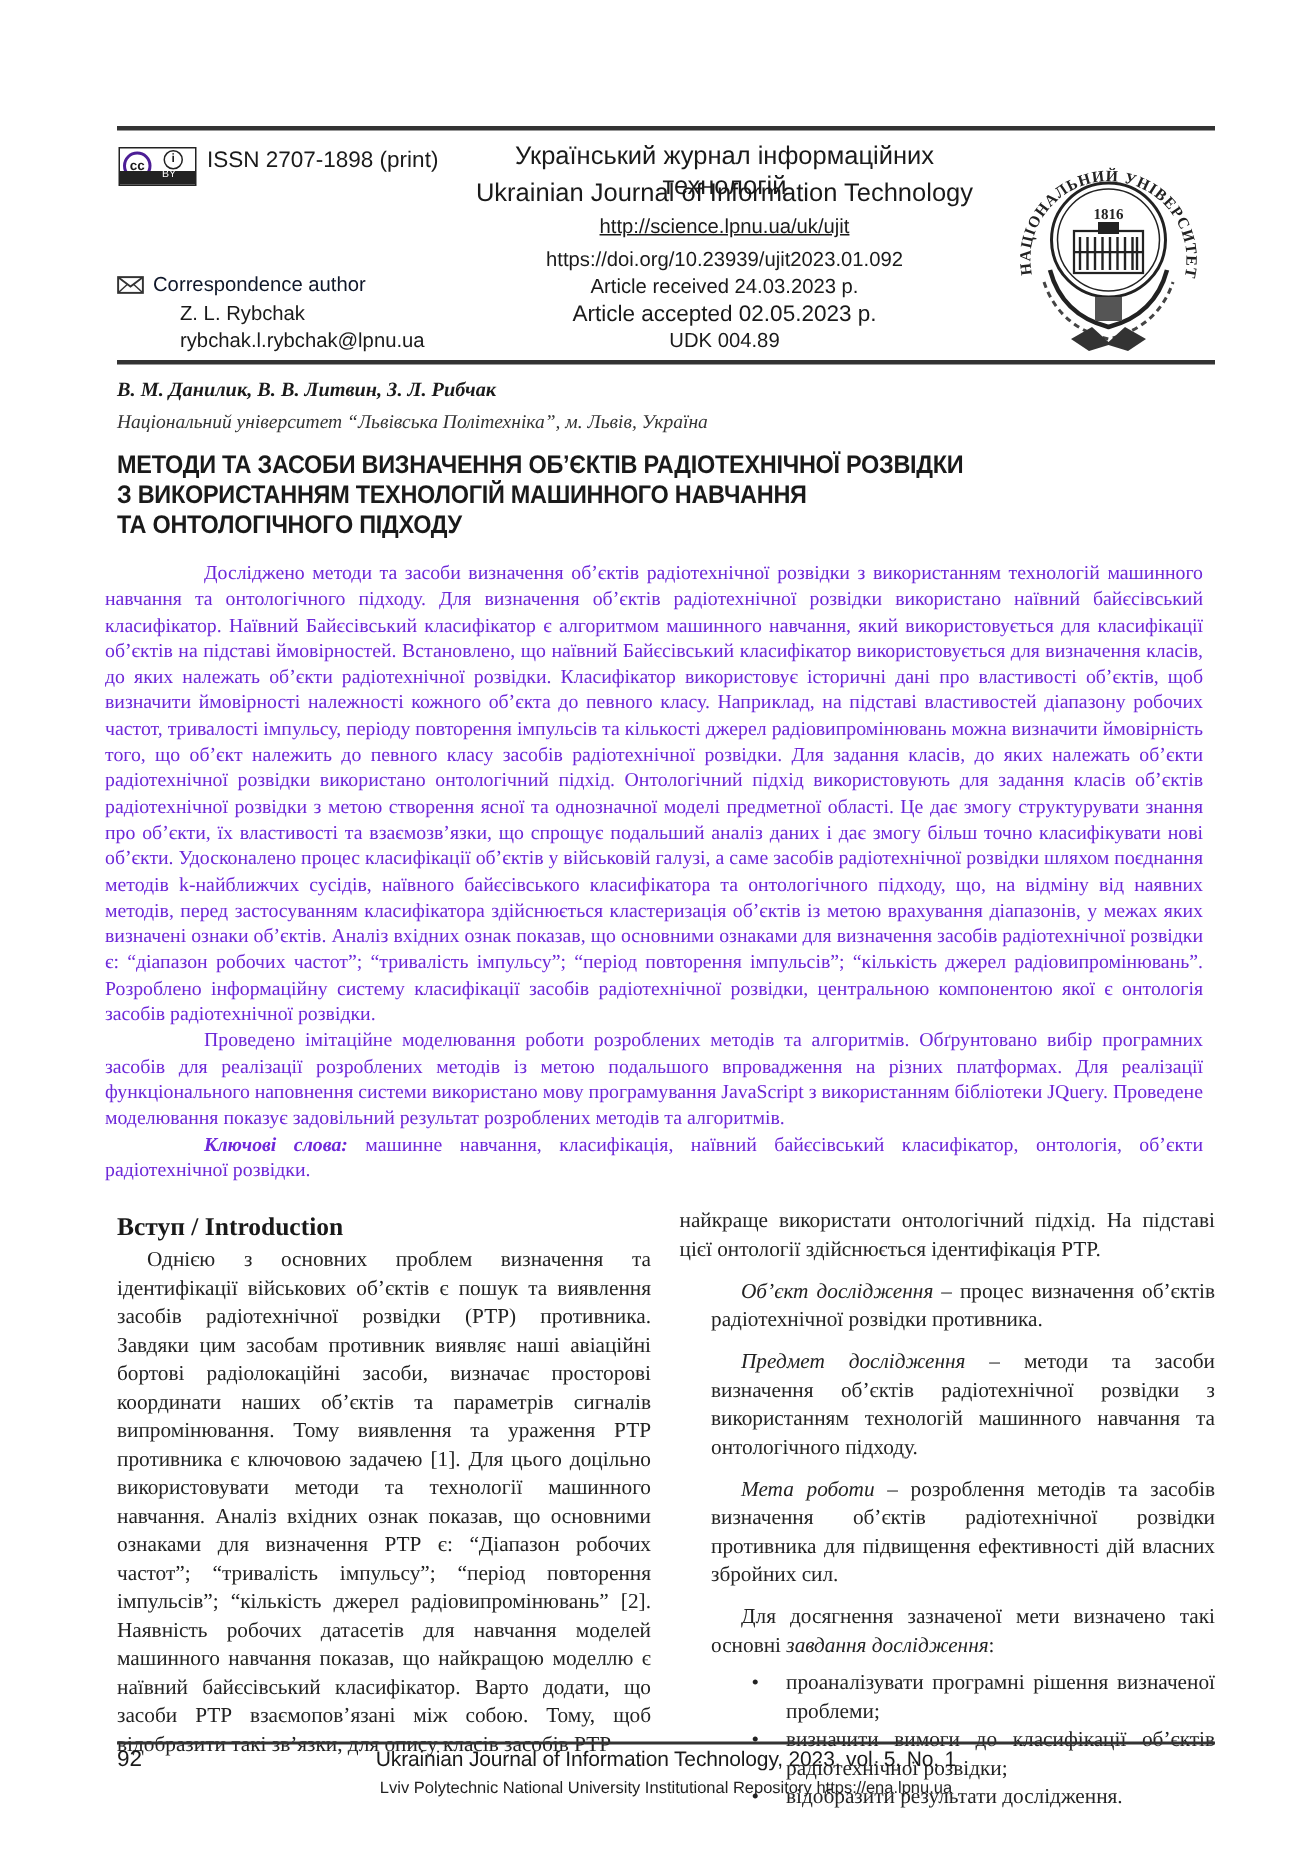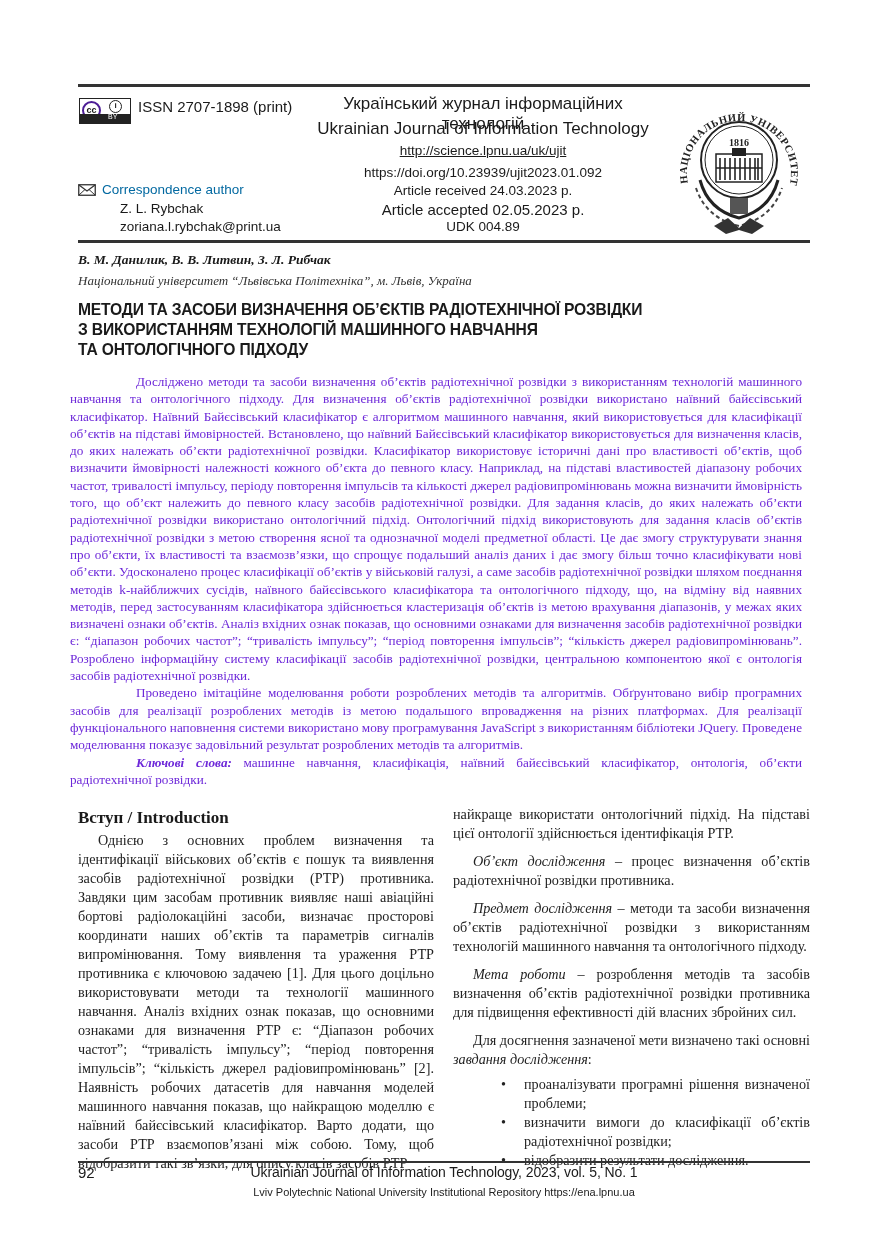--- a/index.html
+++ b/index.html
@@ -15,21 +15,21 @@
   #cc-badge .by-bar { position:absolute; left:0; right:0; bottom:0; height:9px; background:#222; }
   #cc-badge .by-bar span { position:absolute; left:28px; top:-1px; color:#fff; font:7px "Liberation Sans",sans-serif; }
   #issn { position:absolute; left:138px; top:98px; font-size:15px; }
   #journal-ua { position:absolute; left:300px; top:94px; width:366px; text-align:center; font-size:17px; }
   #journal-en { position:absolute; left:300px; top:119px; width:366px; text-align:center; font-size:17px; }
   #journal-url { position:absolute; left:300px; top:143px; width:366px; text-align:center; font-size:13.5px; text-decoration:underline; color:#1a1a1a; }
   #doi { position:absolute; left:300px; top:165px; width:366px; text-align:center; font-size:13.5px; color:#1a1a1a; }
   #received { position:absolute; left:300px; top:183px; width:366px; text-align:center; font-size:13.5px; }
   #accepted { position:absolute; left:300px; top:201px; width:366px; text-align:center; font-size:15px; }
   #udk { position:absolute; left:300px; top:219px; width:366px; text-align:center; font-size:13.5px; }
-  #corr { position:absolute; left:78px; top:182px; font-size:13.5px; color:#0369a1; display:flex; align-items:center; gap:6px; }
+  #corr { position:absolute; left:78px; top:182px; font-size:13.5px; color:#0f172a; display:flex; align-items:center; gap:6px; }
   #corr-name { position:absolute; left:120px; top:201px; font-size:13.5px; }
   #corr-email { position:absolute; left:120px; top:219px; font-size:13.5px; }
   #seal { position:absolute; left:668px; top:88px; width:142px; height:150px; }
 
   
   #authors { position:absolute; left:78px; top:252px; font:bold italic 13.5px "Liberation Serif", serif; }
   #affil { position:absolute; left:78px; top:273px; font:italic 13px "Liberation Serif", serif; color:#333; }
   #title { position:absolute; left:78px; top:300px; width:740px; font:bold 17px "Liberation Sans", sans-serif; line-height:20px; letter-spacing:-0.2px; transform:scaleX(0.92); transform-origin:left top; }
   #title div { white-space:nowrap; }
 
@@ -37,21 +37,21 @@
   #abstract { position:absolute; left:70px; top:373px; width:732px; font:13.2px "Liberation Serif", serif; line-height:17.3px; text-align:justify; color:#6d28d9; }
   #abstract p { margin:0; text-indent:66px; }
   #abstract .kw-label { font-weight:bold; font-style:italic; }
 
   
   #intro-heading { position:absolute; left:78px; top:808px; font:bold 17px "Liberation Serif", serif; }
   .col { position:absolute; font:14.2px "Liberation Serif", serif; line-height:19px; text-align:justify; color:#222; }
   #col-left { left:78px; top:831px; width:356px; }
   #col-right { left:453px; top:805px; width:357px; }
   .col p { margin:0; text-indent:20px; }
-  .col p.gap { margin-top:9px; }
+  .col p.gap { margin-top:9px;margin-left:21px; }
   .col p.noindent { text-indent:0; }
   .col em { font-style:italic; }
   .col ul { margin:6px 0 0 0; padding:0 0 0 48px; list-style:none; }
   .col li { position:relative; padding-left:23px; }
   .col li .bullet { position:absolute; left:0; top:0; }
 
   
   #footer-rule { top:1161px; height:2px; }
   #page-number { position:absolute; left:78px; top:1164px; font:15px "Liberation Sans", sans-serif; }
   #footer-journal { position:absolute; left:78px; top:1164px; width:732px; text-align:center; font:14px "Liberation Sans", sans-serif; letter-spacing:-0.1px; }
@@ -84,21 +84,21 @@
   <div id="corr" class="sans">
     <svg width="18" height="12" viewBox="0 0 18 12">
       <rect x="0.75" y="0.75" width="16.5" height="10.5" fill="none" stroke="#333" stroke-width="1.3"></rect>
       <polyline points="1,1 9,7 17,1" fill="none" stroke="#333" stroke-width="1.2"></polyline>
       <polyline points="1,11 7,5.5" fill="none" stroke="#333" stroke-width="1"></polyline>
       <polyline points="17,11 11,5.5" fill="none" stroke="#333" stroke-width="1"></polyline>
     </svg>
     <span>Correspondence author</span>
   </div>
   <div id="corr-name" class="sans">Z. L. Rybchak</div>
-  <a id="corr-email" class="sans">zoriana.l.rybchak@print.ua</a>
+  <a id="corr-email" class="sans">rybchak.l.rybchak@lpnu.ua</a>
 
   <svg id="seal" viewBox="0 0 142 150">
     <defs>
       <path id="seal-arc" d="M 20 95 A 52 52 0 1 1 122 95"></path>
     </defs>
     <text font-family="Liberation Serif, serif" font-size="10.5" font-weight="bold" fill="#222" letter-spacing="0.6">
       <textPath href="#seal-arc" startOffset="0">НАЦІОНАЛЬНИЙ УНІВЕРСИТЕТ •ЛЬВІВСЬКА ПОЛІТЕХНІКА</textPath>
     </text>
     <circle cx="71" cy="72" r="38" fill="none" stroke="#222" stroke-width="2"></circle>
     <circle cx="71" cy="72" r="34" fill="none" stroke="#222" stroke-width="1"></circle>

